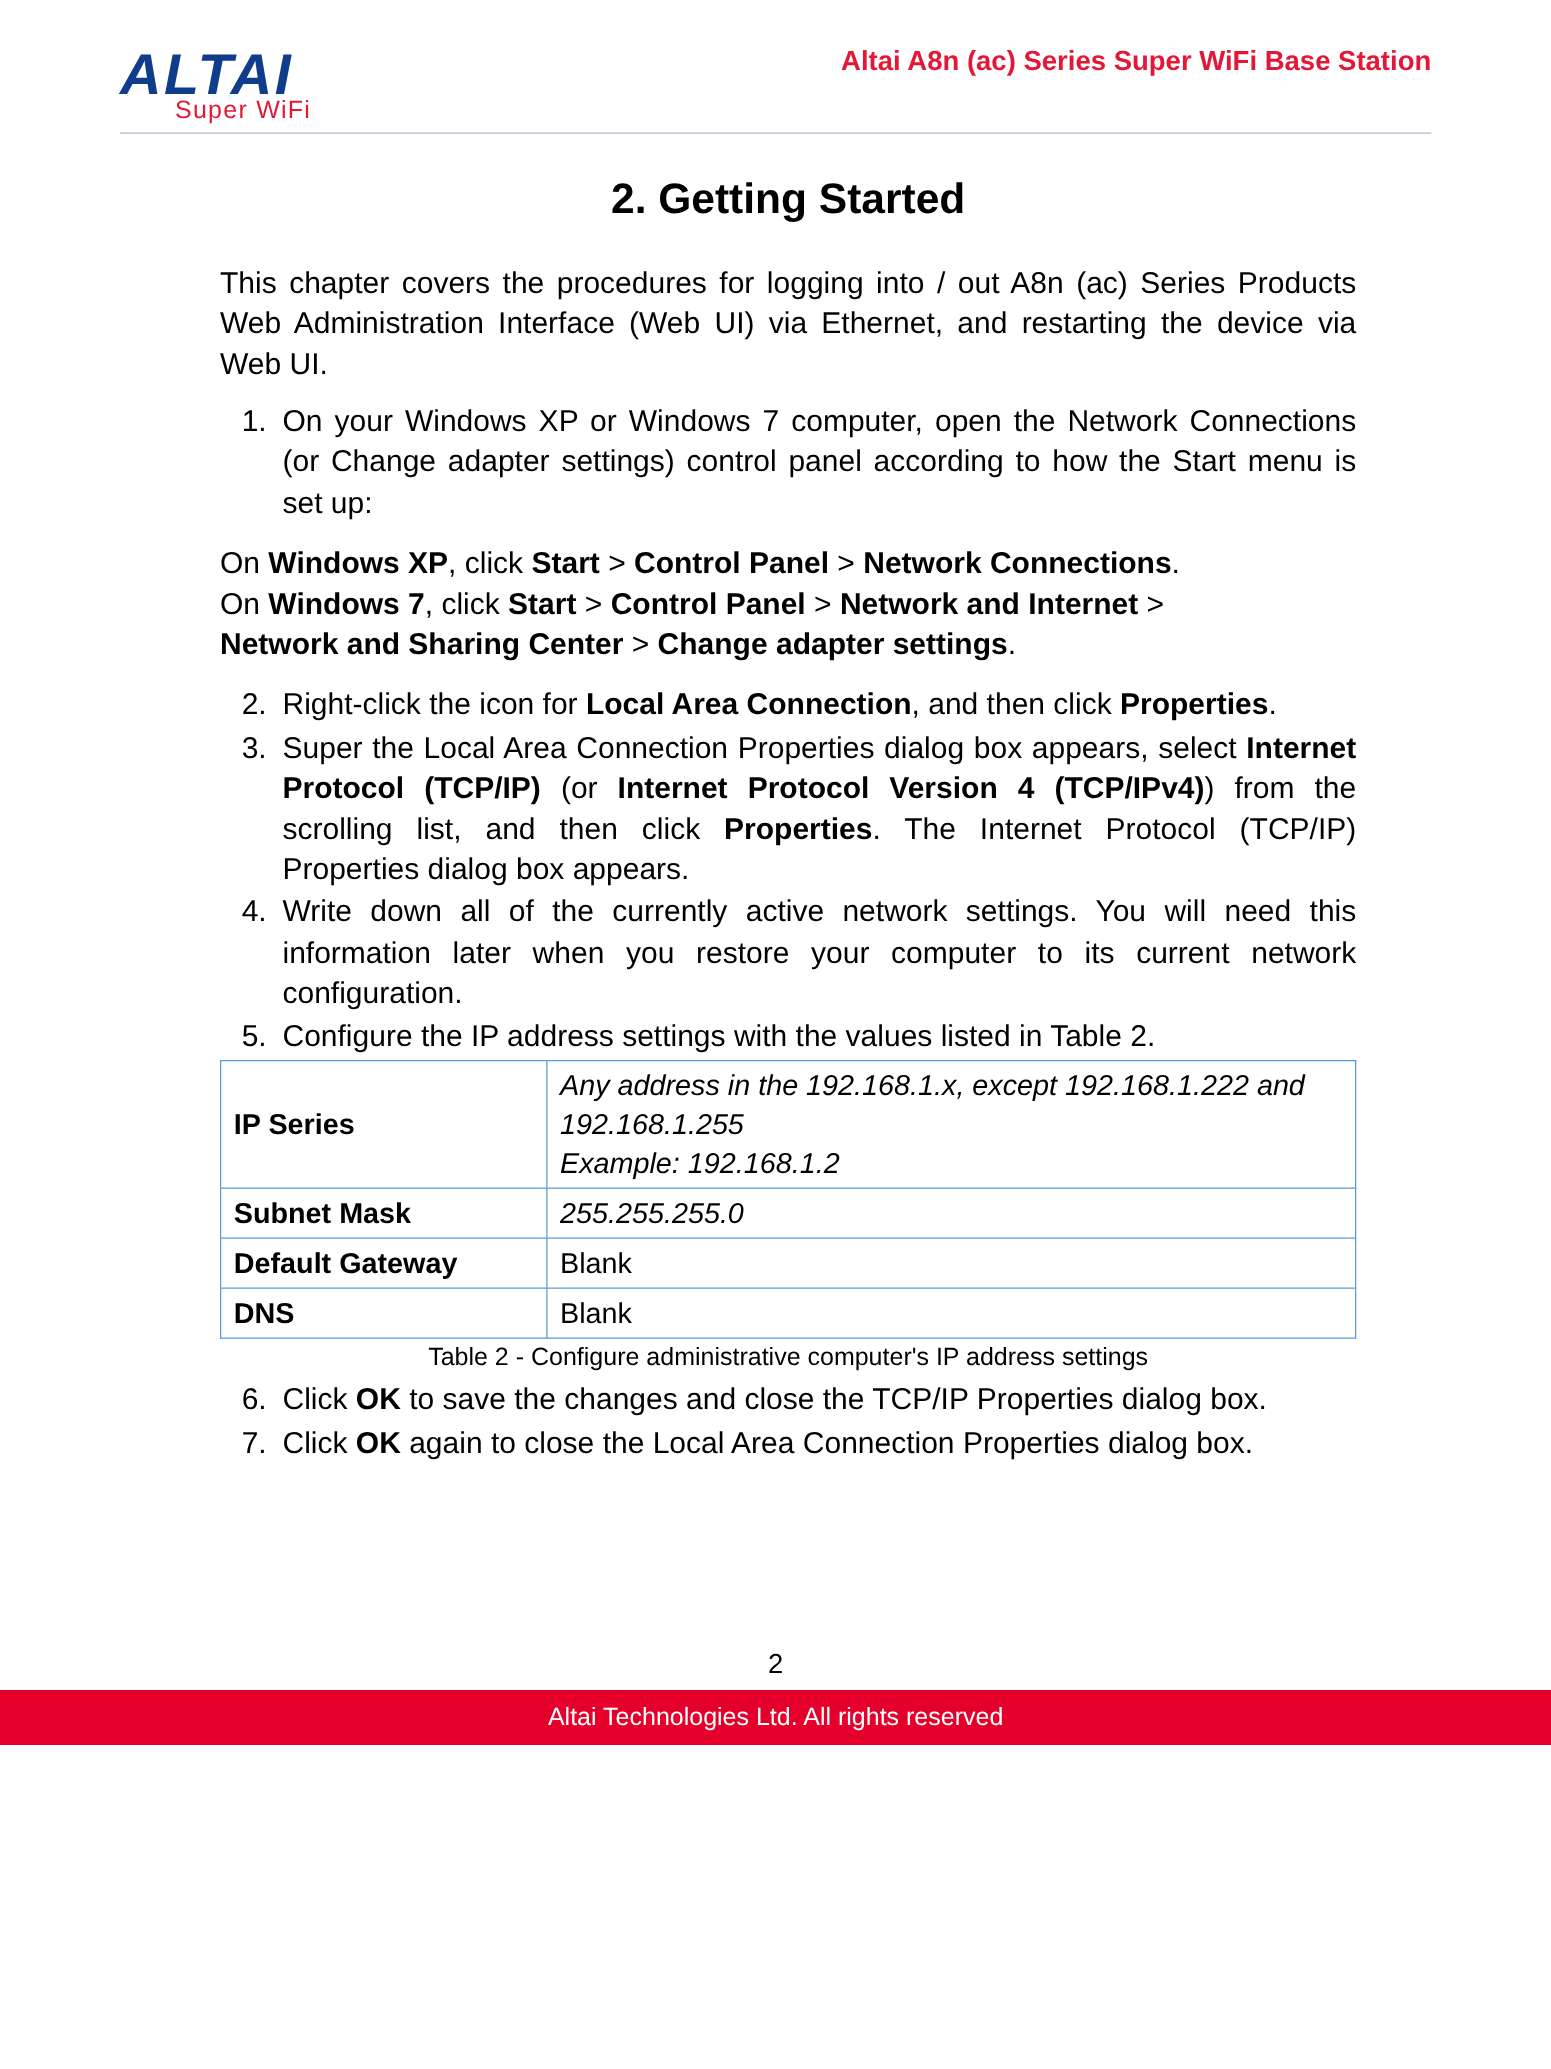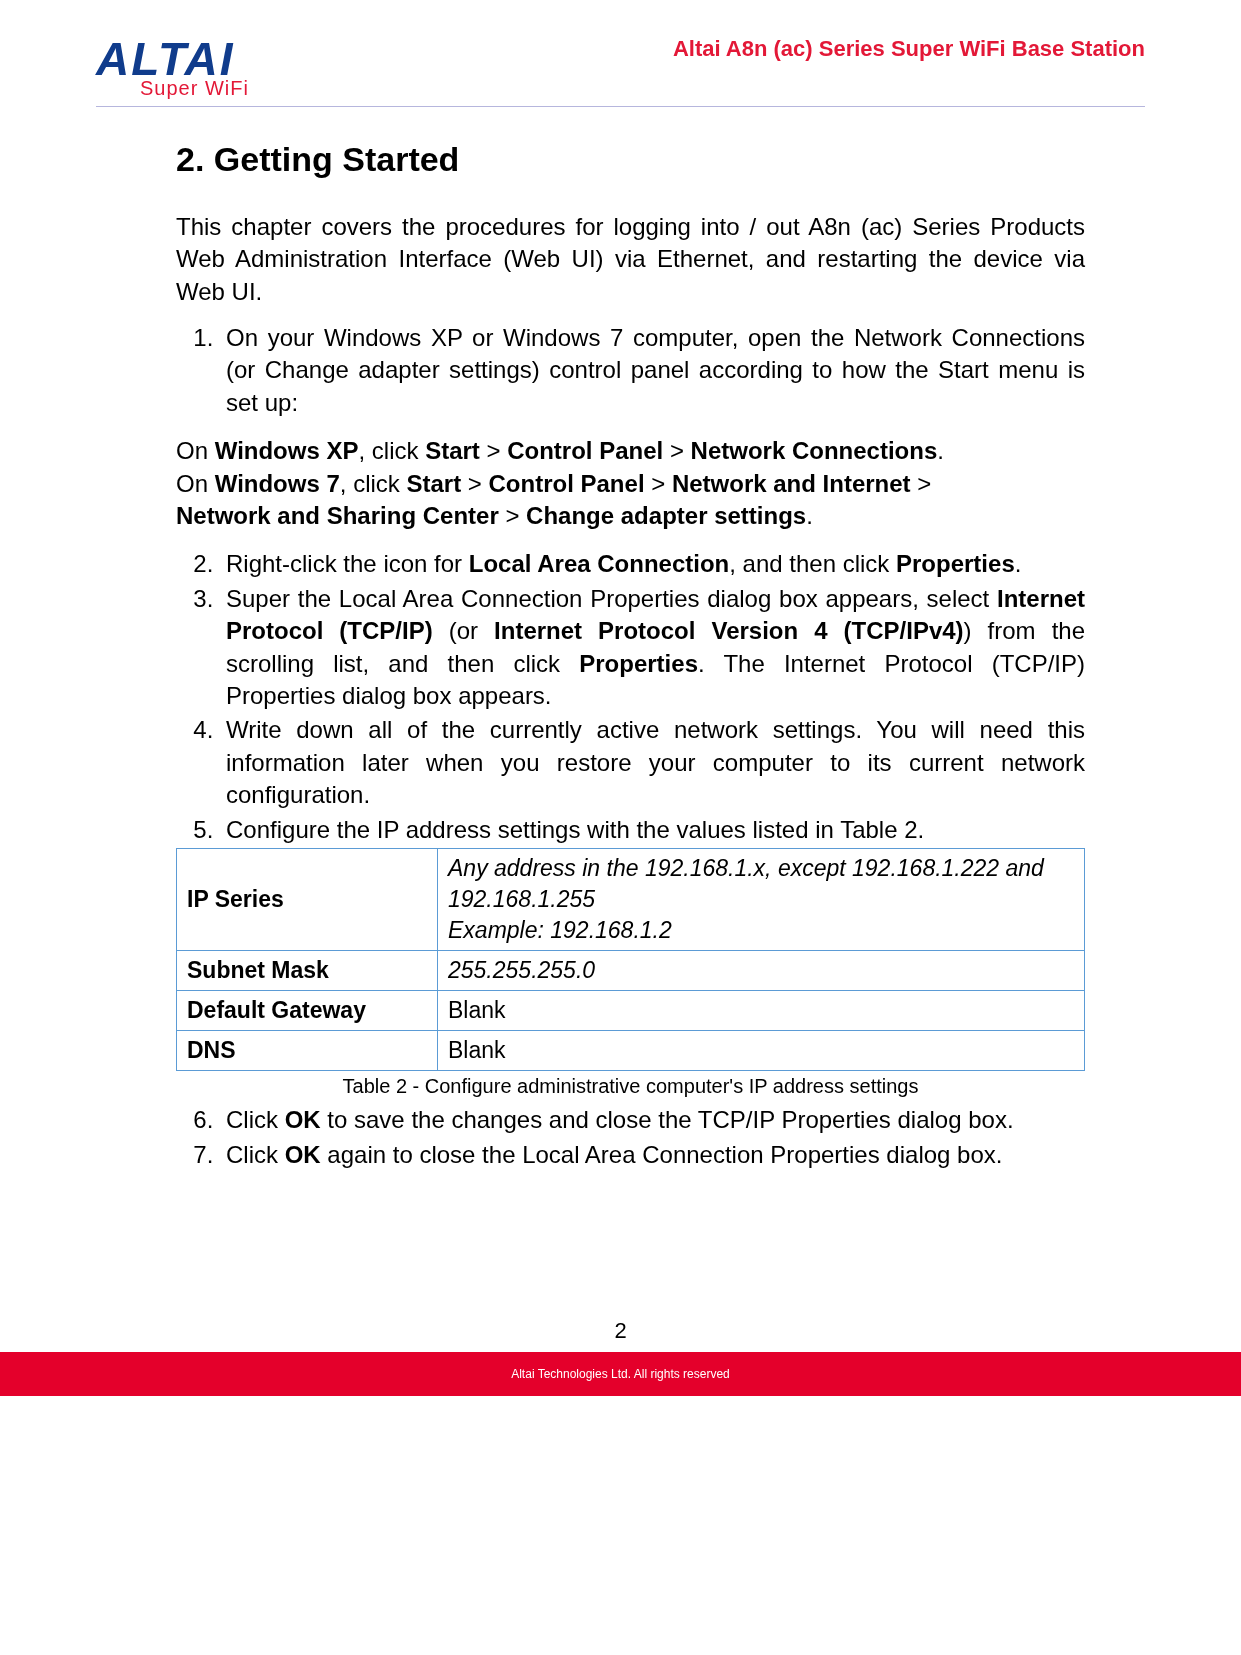--- a/index.html
+++ b/index.html
@@ -54,20 +54,21 @@
   }
   .content {
     margin: 30px 60px 0 80px;
     font-size: 24px;
     line-height: 1.35;
   }
   h1.sec {
     font-size: 34px;
     font-weight: bold;
     margin: 10px 0 28px 0;
+    text-align: center;
   }
   h2.sub {
     font-size: 32px;
     font-weight: bold;
     margin: 22px 0 14px 0;
   }
   p.intro { text-align: justify; margin: 0 0 14px 0; }
   ol.steps { padding-left: 44px; margin: 0; }
   ol.steps > li { text-align: justify; margin-bottom: 2px; padding-left: 6px; }
   .nav-para { margin: 16px 0 16px 0; line-height: 1.35; }
@@ -94,21 +95,21 @@
     text-align: center;
     font-size: 22px;
   }
   .footer-bar {
     position: absolute;
     bottom: 0; left: 0; right: 0;
     height: 44px;
     background: #e4002b;
     color: #fff;
     text-align: center;
-    font-size: 12px;
+    font-size: 20px;
     line-height: 44px;
   }
 </style>
 </head>
 <body>
 
 <div class="page">
 
   <div class="header">
     <div class="logo-block">

